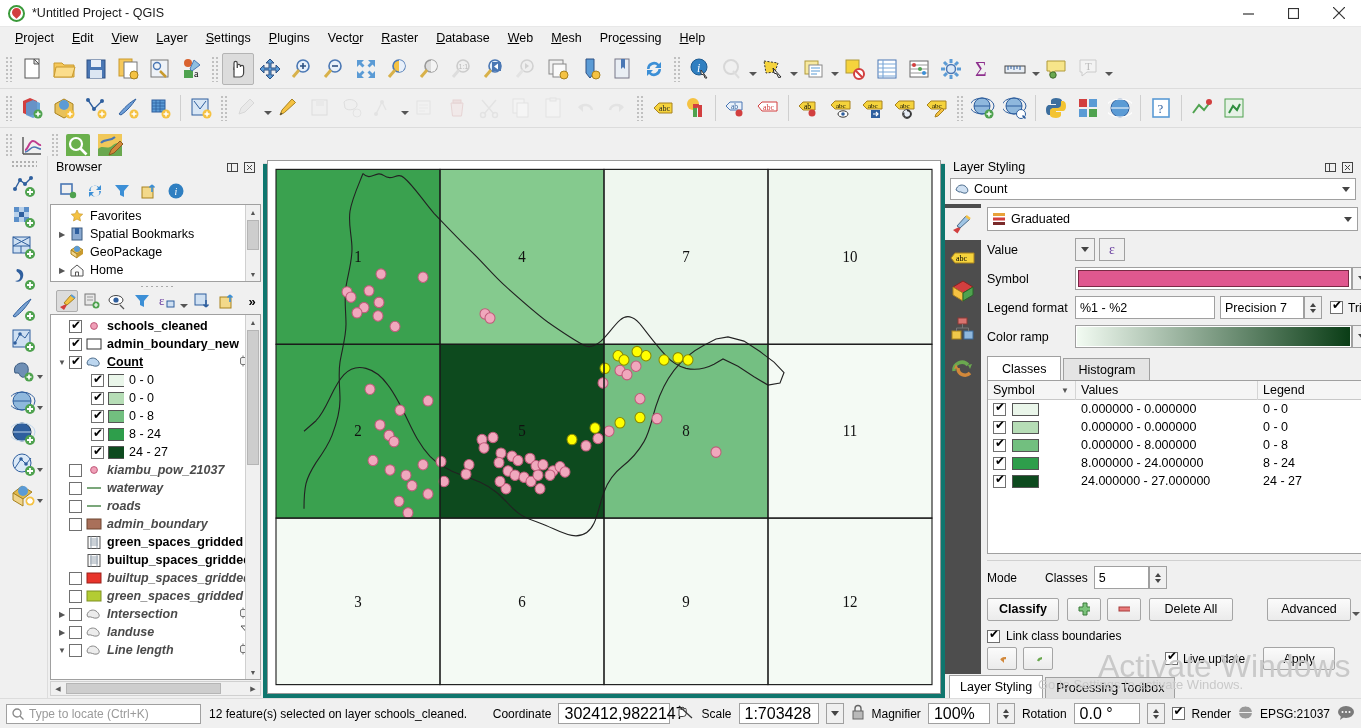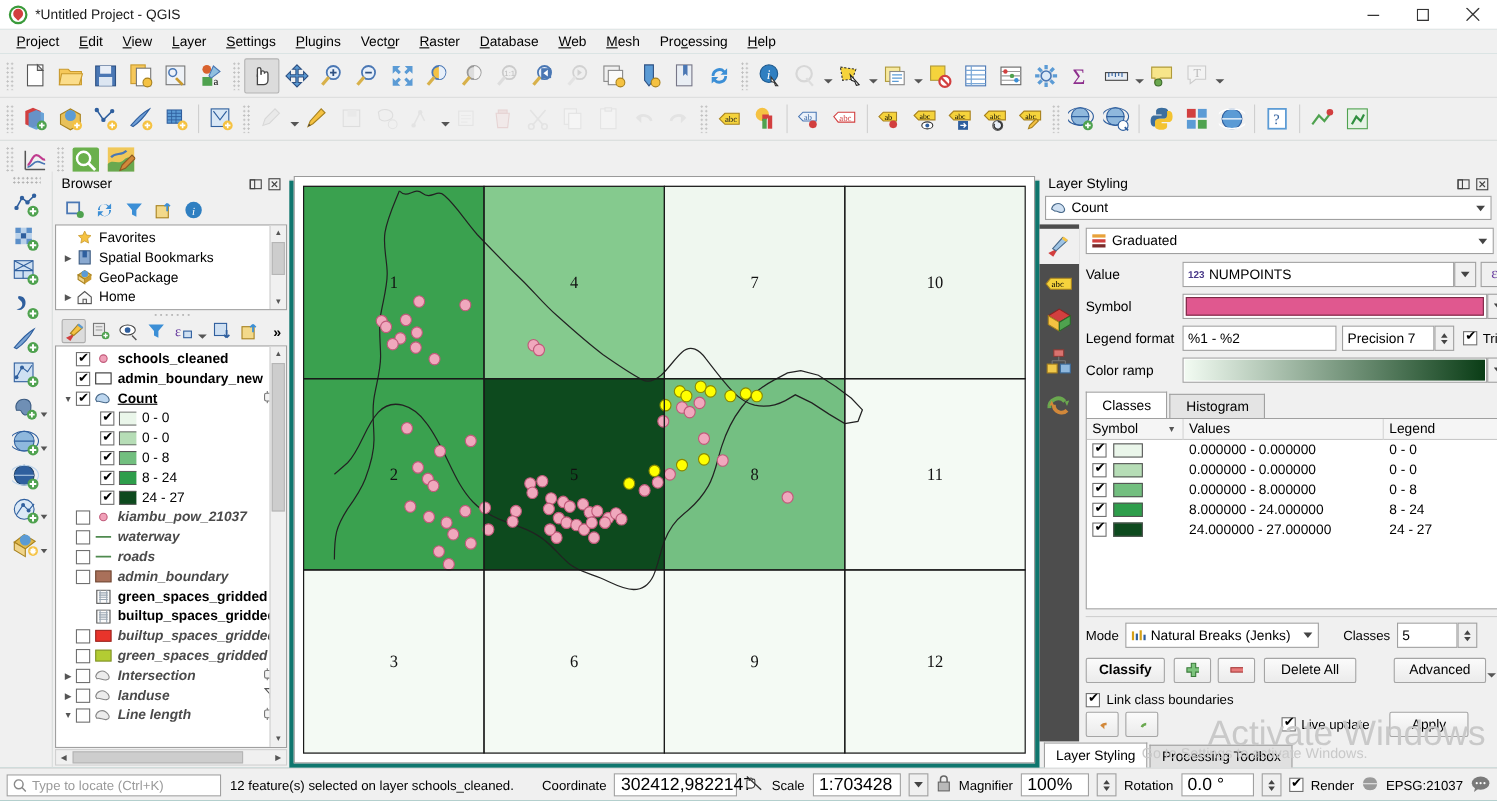--- a/index.html
+++ b/index.html
@@ -1480,24 +1480,20 @@
                   </svg>
               </span>
               <span>Graduated</span>
               <span class="arrow"></span>
             </div>
             <div style="width:14px;"></div>
           </div>
 
           <div class="frow">
             <div class="flabel">Value</div>
-            <div class="fld" style="flex:1;">
-              <span style="font-size:9px;color:#4a3a8a;font-weight:bold;margin-right:4px;">123</span>
-              <span>NUMPOINTS</span>
-            </div>
             <div class="dropbtn"></div>
             <div style="width:26px;height:23px;border:1px solid #a0a0a0;background:#f0f0f0;display:flex;align-items:center;justify-content:center;margin-left:4px;">
               <span style="font-size:14px;color:#6a3fa0;font-family:'Liberation Serif',serif;">ε</span>
             </div>
           </div>
 
           <div class="frow">
             <div class="flabel">Symbol</div>
             <div id="symbol-swatch" class="fld" style="flex:1;padding:2px;">
               <div id="symbol-color" style="width: 100%; height: 100%; border: 1px solid rgb(122, 42, 69); background: rgb(224, 88, 143);"></div>
@@ -1580,32 +1576,20 @@
                   <div class="c-val">24.000000 - 27.000000</div>
                   <div class="c-leg">24 - 27</div>
                 </div>
               </div>
           </div>
 
           <div style="height:6px;"></div>
           <div style="border-top:1px solid #d0d0d0;padding-top:5px;">
             <div class="frow" style="margin-bottom:7px;">
               <span style="margin-right:6px;">Mode</span>
-              <div class="combo" style="width:176px;height:23px;">
-                <span style="margin-right:4px;display:flex;">
-                  <svg width="14" height="12">
-                      <rect x="1" y="2" width="2" height="8" fill="#d4a017"></rect>
-                      <rect x="4.5" y="4" width="2" height="6" fill="#2f5f9e"></rect>
-                      <rect x="8" y="1" width="2" height="9" fill="#d4a017"></rect>
-                      <rect x="11.5" y="5" width="2" height="5" fill="#2f5f9e"></rect>
-                    </svg>
-                </span>
-                <span>Natural Breaks (Jenks)</span>
-                <span class="arrow"></span>
-              </div>
               <span style="margin-left:22px;margin-right:6px;">Classes</span>
               <div class="fld" style="width:55px;">5</div>
               <div class="spin">
                   <i class="up"></i>
                   <i class="dn"></i>
                 </div>
             </div>
 
             <div class="frow" style="margin-bottom:7px;">
               <div class="btn" style="width:72px;font-weight:bold;">Classify</div>

